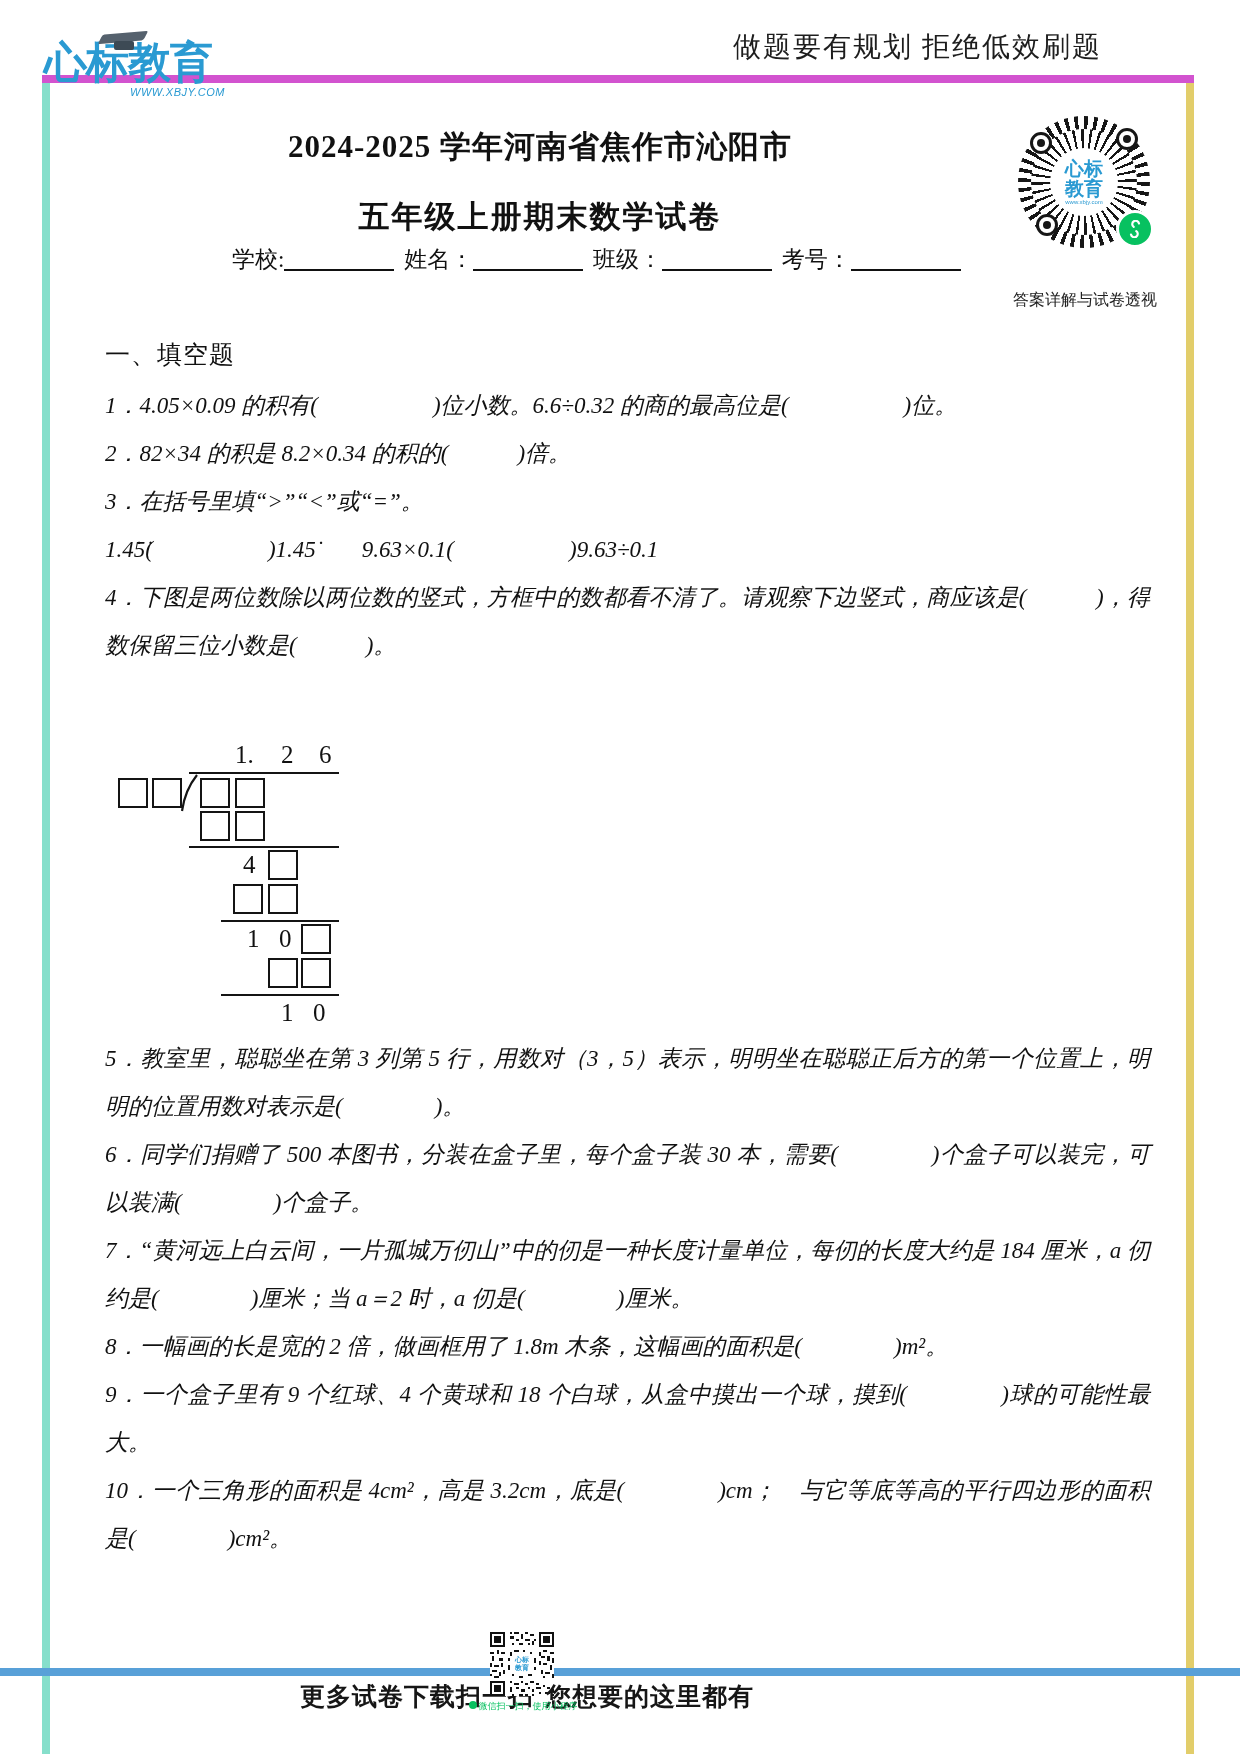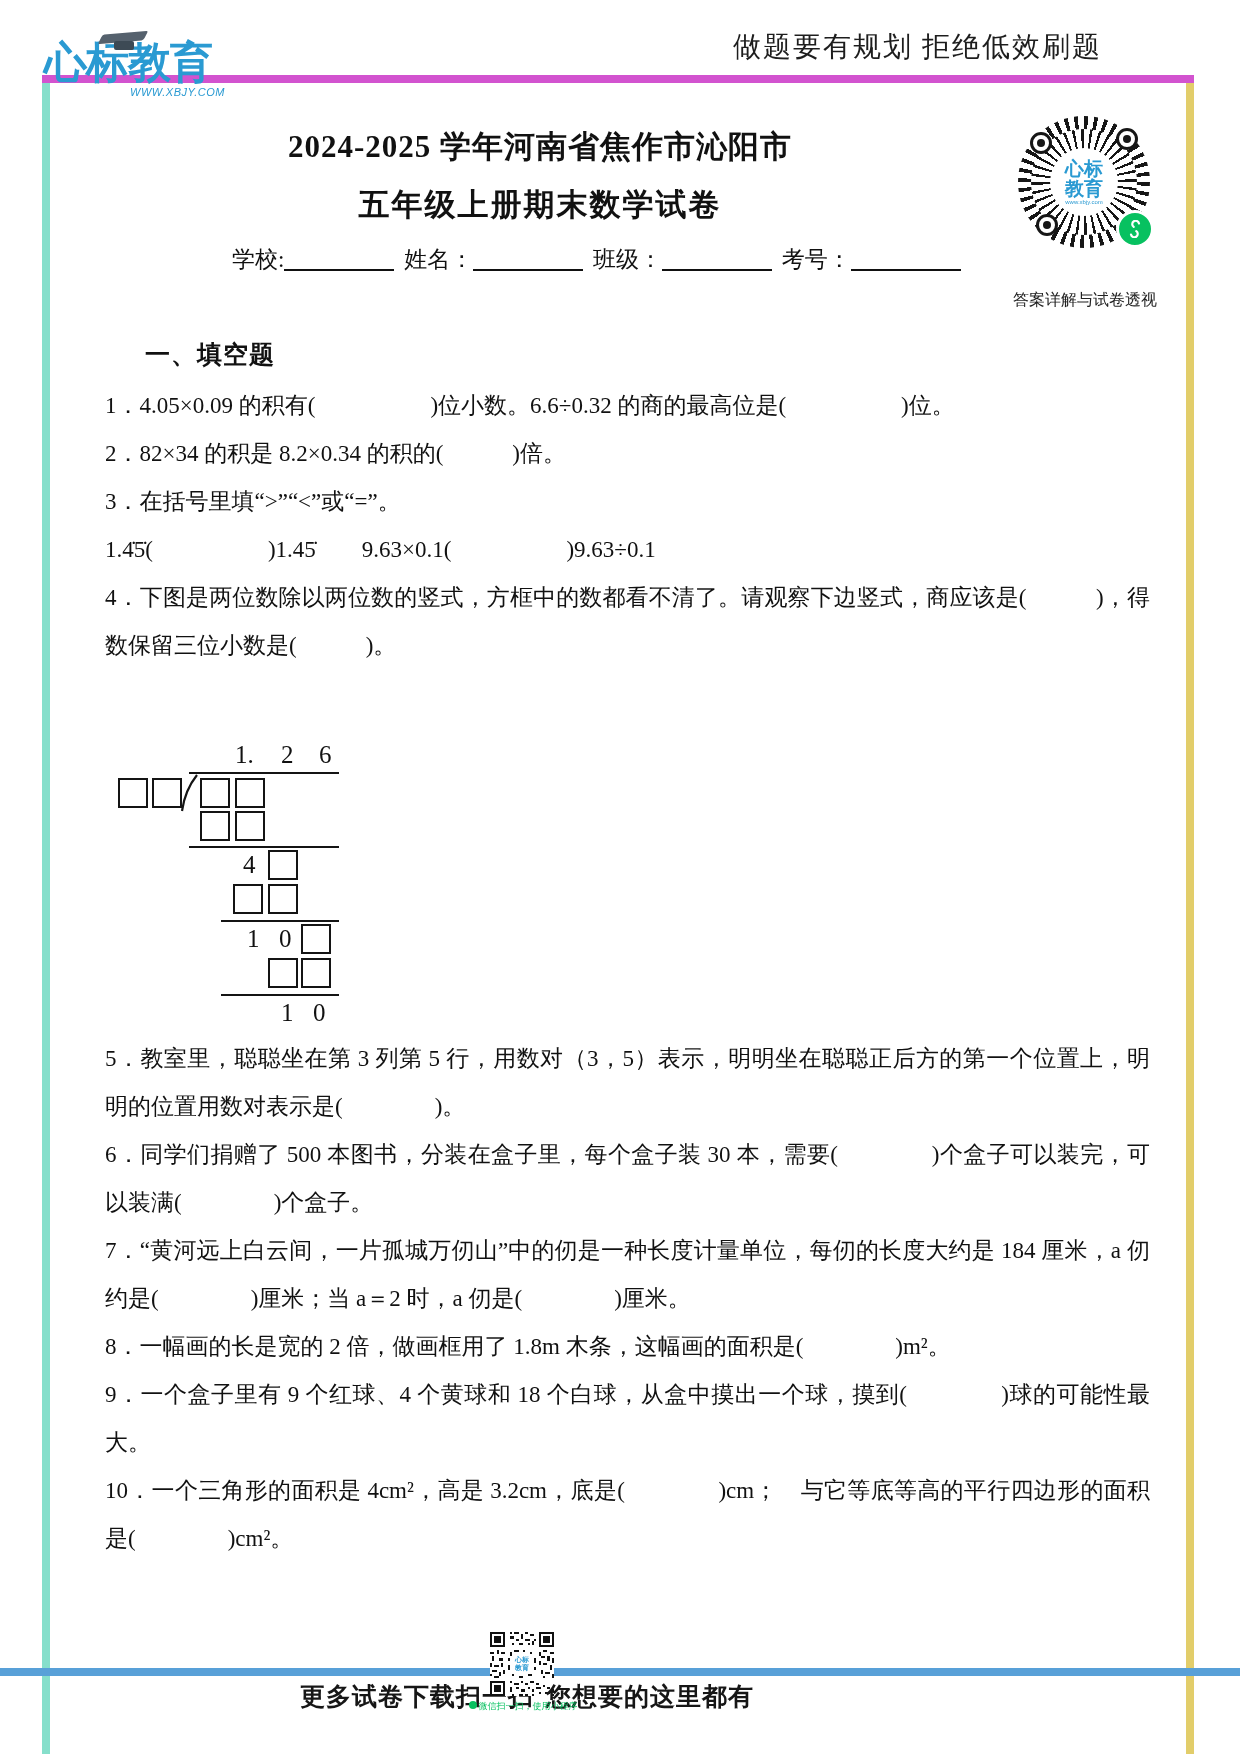--- a/index.html
+++ b/index.html
@@ -18,44 +18,44 @@
     font-size:43px;color:#2a9ad2;letter-spacing:-1px;line-height:52px;}
   .logo .url{position:absolute;left:86px;top:50px;font-size:11px;color:#2a9ad2;
     font-style:italic;font-family:"Liberation Sans",sans-serif;letter-spacing:.5px;}
   .cap-top{position:absolute;left:56px;top:-3px;width:46px;height:9px;background:#55616d;
     transform:rotate(-5deg) skewX(-32deg);border-radius:2px;}
   .cap-base{position:absolute;left:70px;top:5px;width:20px;height:9px;background:#3d4a55;border-radius:2px;}
   .slogan{position:absolute;right:138px;top:28px;font-size:28px;color:#1d1d1d;letter-spacing:2px;}
   
   .title1{position:absolute;left:90px;top:126px;width:900px;text-align:center;
     font-size:31px;font-weight:bold;letter-spacing:1px;}
-  .title2{position:absolute;left:90px;top:184px;width:900px;text-align:center;
+  .title2{position:absolute;left:90px;top:196px;width:900px;text-align:center;
     font-size:31px;font-weight:bold;letter-spacing:2px;}
   .formline{position:absolute;left:232px;top:244px;font-size:23px;white-space:nowrap;}
   .formline .blank{display:inline-block;width:110px;height:24px;border-bottom:2px solid #111;
     margin-right:4px;vertical-align:-4px;}
   
   .roundqr{position:absolute;left:1018px;top:116px;width:132px;height:132px;border-radius:50%;
     background:repeating-conic-gradient(#161616 0deg 3.5deg,#ffffff 3.5deg 9deg);}
   .roundqr .ring2{position:absolute;inset:13px;border-radius:50%;
     background:repeating-conic-gradient(from 4deg,#ffffff 0deg 2.5deg,#161616 2.5deg 5.5deg,#ffffff 5.5deg 10deg);}
   .roundqr .center{position:absolute;inset:32px;border-radius:50%;background:#fff;
     display:flex;flex-direction:column;align-items:center;justify-content:center;line-height:1.05;}
   .roundqr .center .t{font-family:"Liberation Sans",sans-serif;font-weight:bold;font-size:19px;color:#2a9ad2;}
   .roundqr .center .u{font-size:6px;color:#2a9ad2;font-family:"Liberation Sans",sans-serif;}
   .qr-eye{position:absolute;width:16px;height:16px;border:3px solid #161616;border-radius:50%;background:#fff;}
   .qr-eye::after{content:"";position:absolute;left:4px;top:4px;width:8px;height:8px;border-radius:50%;background:#161616;}
   .eye1{left:12px;top:16px;}.eye2{left:98px;top:12px;}.eye3{left:18px;top:98px;}
   .wx-badge{position:absolute;right:-4px;bottom:0px;width:32px;height:32px;border-radius:50%;
     background:#07C160;border:3px solid #fff;display:flex;align-items:center;justify-content:center;}
   .qr-caption{position:absolute;left:1000px;top:290px;width:170px;text-align:center;font-size:16px;color:#222;}
   
-  .sec-head{position:absolute;left:105px;top:338px;font-size:25px;font-weight:bold;
-    font-family:"Liberation Sans","DejaVu Sans",sans-serif;letter-spacing:1px;margin-left:40px;}
-  .qblock{position:absolute;left:105px;width:1045px;}
+  .sec-head{position:absolute;left:105px;top:338px;font-size:25px;font-weight:normal;
+    font-family:"Liberation Sans","DejaVu Sans",sans-serif;letter-spacing:1px;}
+  .qblock{position:absolute;left:105px;width:1045px;font-style:italic;}
   .qb1{top:382px;}
   .qb2{top:1035px;}
   .q{margin:0;font-size:23px;line-height:48px;text-align:justify;}
   
   .division{position:absolute;left:85px;top:738px;width:270px;height:300px;}
   .dbox{position:absolute;width:30px;height:30px;border:2px solid #141414;background:#fff;box-sizing:border-box;}
   .dline{position:absolute;height:0;border-top:2px solid #141414;}
   .ddigit{position:absolute;font-size:25px;line-height:30px;}
   .dslash{position:absolute;left:96px;top:36px;}
   

